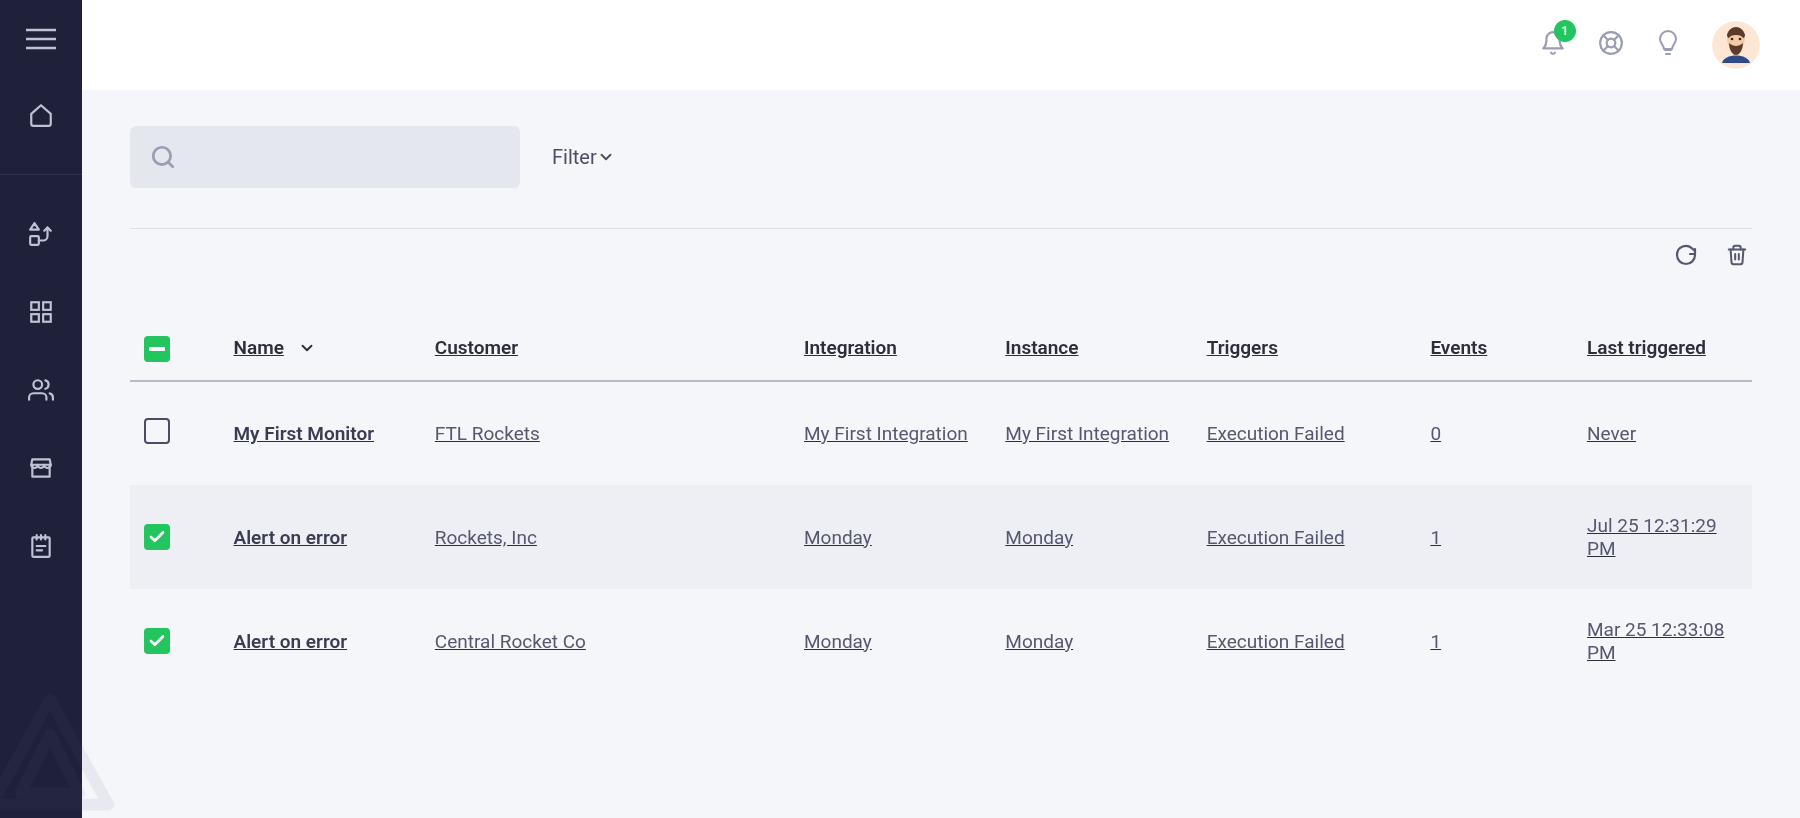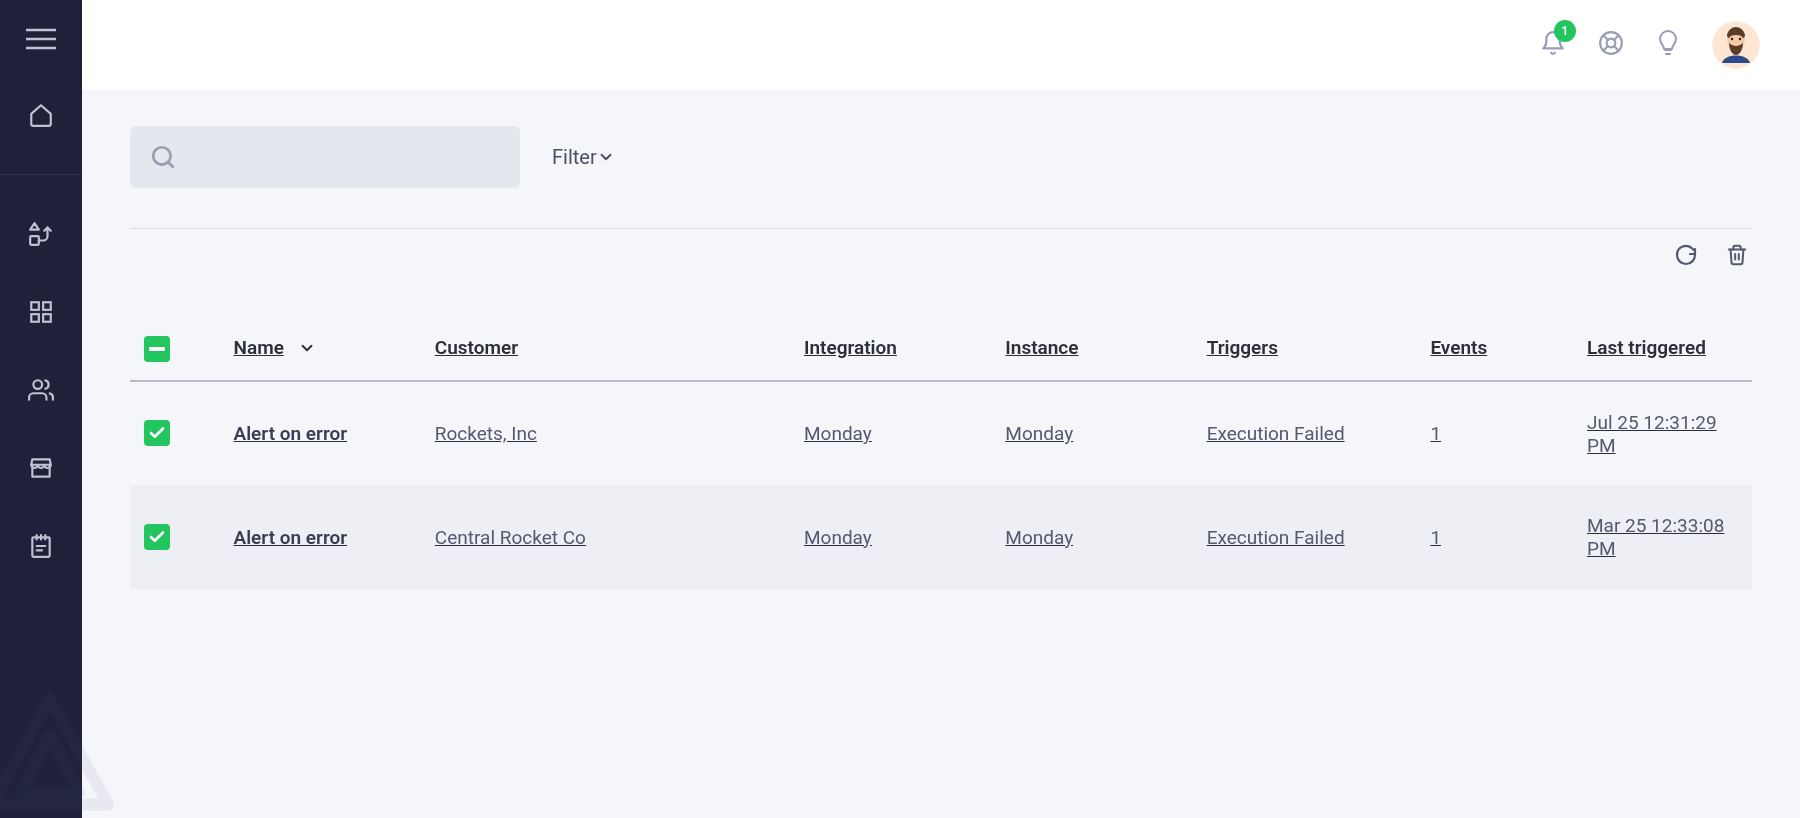--- a/index.html
+++ b/index.html
@@ -361,20 +361,30 @@
             </th>
             <th class="col-customer">Customer</th>
             <th class="col-integration">Integration</th>
             <th class="col-instance">Instance</th>
             <th class="col-triggers">Triggers</th>
             <th class="col-events">Events</th>
             <th class="col-last">Last triggered</th>
           </tr>
         </thead>
         <tbody id="monitor-rows">
+            <tr>
+              <td class="col-check"><span class="chk unchecked"></span></td>
+              <td class="name-cell col-name">My First Monitor</td>
+              <td class="col-customer">FTL Rockets</td>
+              <td class="col-integration">My First Integration</td>
+              <td class="col-instance">My First Integration</td>
+              <td class="col-triggers">Execution Failed</td>
+              <td class="col-events">0</td>
+              <td class="col-last">Never</td>
+            </tr>
             <tr>
               <td class="col-check"><span class="chk checked">
                   <svg width="18" height="18" viewBox="0 0 24 24" fill="none" stroke="currentColor" stroke-width="3.5" stroke-linecap="round" stroke-linejoin="round">
                     <polyline points="20 6 9 17 4 12"></polyline>
                   </svg>
                 </span></td>
               <td class="name-cell col-name">Alert on error</td>
               <td class="col-customer">Rockets, Inc</td>
               <td class="col-integration">Monday</td>
               <td class="col-instance">Monday</td>

